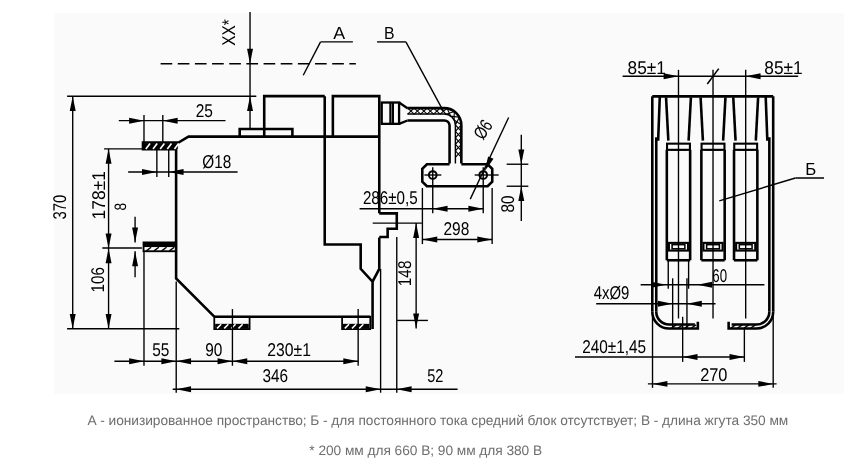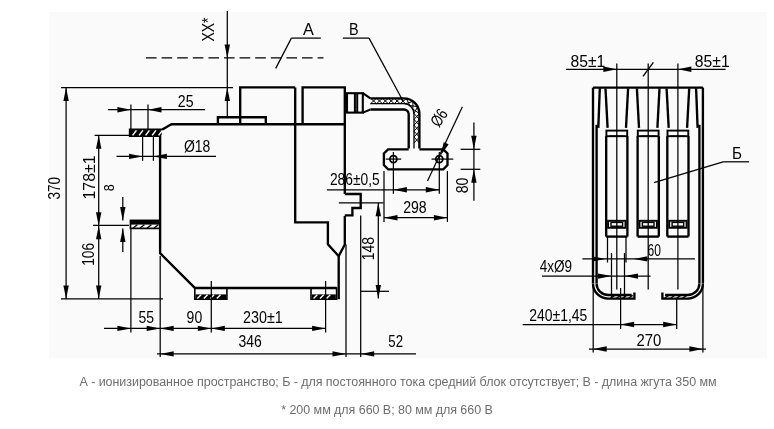--- a/index.html
+++ b/index.html
@@ -223,13 +223,13 @@
 <line x1="676.7" y1="298.8" x2="676.7" y2="329" stroke="#000" stroke-width="1.25"></line>
 <text x="558.3" y="321.3" font-family="Liberation Sans, sans-serif" font-size="16.8" fill="#000" text-anchor="middle" textLength="58.1" lengthAdjust="spacingAndGlyphs">240±1,45</text>
 <line x1="589" y1="349.0" x2="706" y2="349.0" stroke="#000" stroke-width="1.25"></line>
 <polygon points="593.2,349.0 606.7,346.3 606.7,351.7" fill="#000"></polygon>
 <polygon points="702.9,349.0 689.4,346.3 689.4,351.7" fill="#000"></polygon>
 <line x1="593.2" y1="287" x2="593.2" y2="352.6" stroke="#000" stroke-width="1.25"></line>
 <line x1="702.9" y1="285" x2="702.9" y2="352.6" stroke="#000" stroke-width="1.25"></line>
 <text x="648.9" y="346.3" font-family="Liberation Sans, sans-serif" font-size="16.8" fill="#000" text-anchor="middle" textLength="24.8" lengthAdjust="spacingAndGlyphs">270</text>
 </svg>
 <div class="cap" style="top:375px;left:11px">А - ионизированное пространство; Б - для постоянного тока средний блок отсутствует; В - длина жгута 350 мм</div>
-<div class="cap" style="top:403px;left:0px">* 200 мм для 660 В; 80 мм для 660 В</div>
+<div class="cap" style="top:403px;left:0px">* 200 мм для 660 В; 90 мм для 380 В</div>
 
 </body></html>

